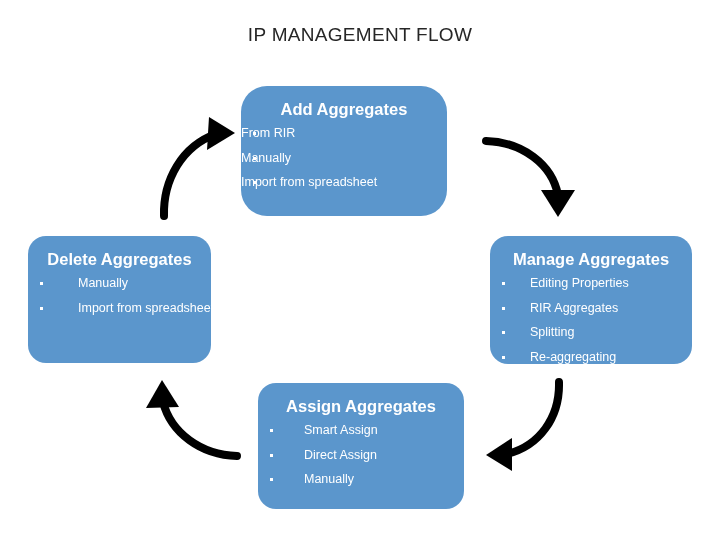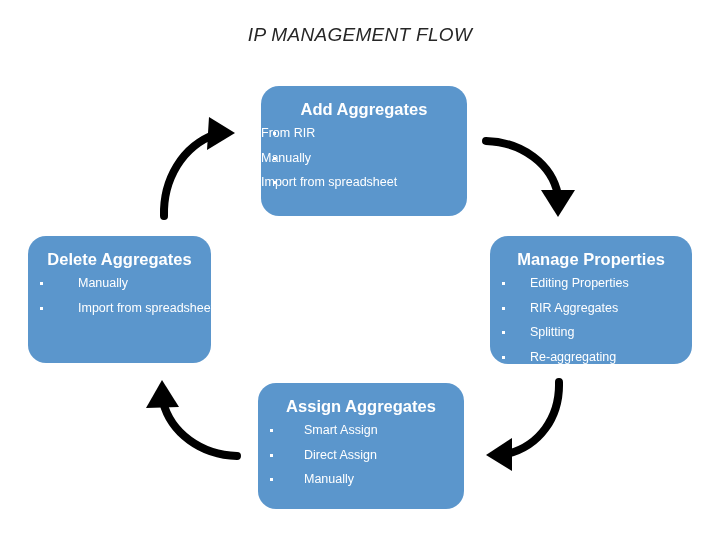--- a/index.html
+++ b/index.html
@@ -23,21 +23,20 @@
     position: absolute;
     left: 0;
     top: 24px;
     width: 720px;
     text-align: center;
     font-size: 19px;
     font-weight: 400;
     letter-spacing: 0.3px;
     color: #262626;
     font-family: "Liberation Sans", sans-serif;
-    font-style: italic;
   }
   .flow-box {
     position: absolute;
     background: #5b96cc;
     border-radius: 18px;
     box-sizing: border-box;
     color: #ffffff;
     padding: 0;
   }
   .box-title {
@@ -64,21 +63,21 @@
   }
   .bullet-dot {
     position: absolute;
     left: 12px;
     top: 5px;
     width: 3px;
     height: 3px;
     background: #ffffff;
   }
   
-  #box-add      { left: 261px; top: 86px;  width: 206px; height: 130px; }
+  #box-add      { left: 241px; top: 86px;  width: 206px; height: 130px; border-radius: 26px; }
   #box-manage   { left: 490px; top: 236px; width: 202px; height: 128px; }
   #box-assign   { left: 258px; top: 383px; width: 206px; height: 126px; }
   #box-delete   { left: 28px;  top: 236px; width: 183px; height: 127px; }
 
   #box-manage .bullet-item { padding-left: 40px; }
   #box-delete .bullet-item { padding-left: 50px; }
   #box-assign .bullet-item { padding-left: 46px; }
 
   #arrows {
     position: absolute;
@@ -130,21 +129,21 @@
         <span>Manually</span>
       </li>
       <li class="bullet-item">
         <span class="bullet-dot"></span>
         <span>Import from spreadsheet</span>
       </li>
     </ul>
   </div>
 
   <div class="flow-box" id="box-manage">
-    <div class="box-title">Manage Properties</div>
+    <div class="box-title">Manage Aggregates</div>
     <ul class="bullet-list">
       <li class="bullet-item">
         <span class="bullet-dot"></span>
         <span>Editing Properties</span>
       </li>
       <li class="bullet-item">
         <span class="bullet-dot"></span>
         <span>RIR Aggregates</span>
       </li>
       <li class="bullet-item">

